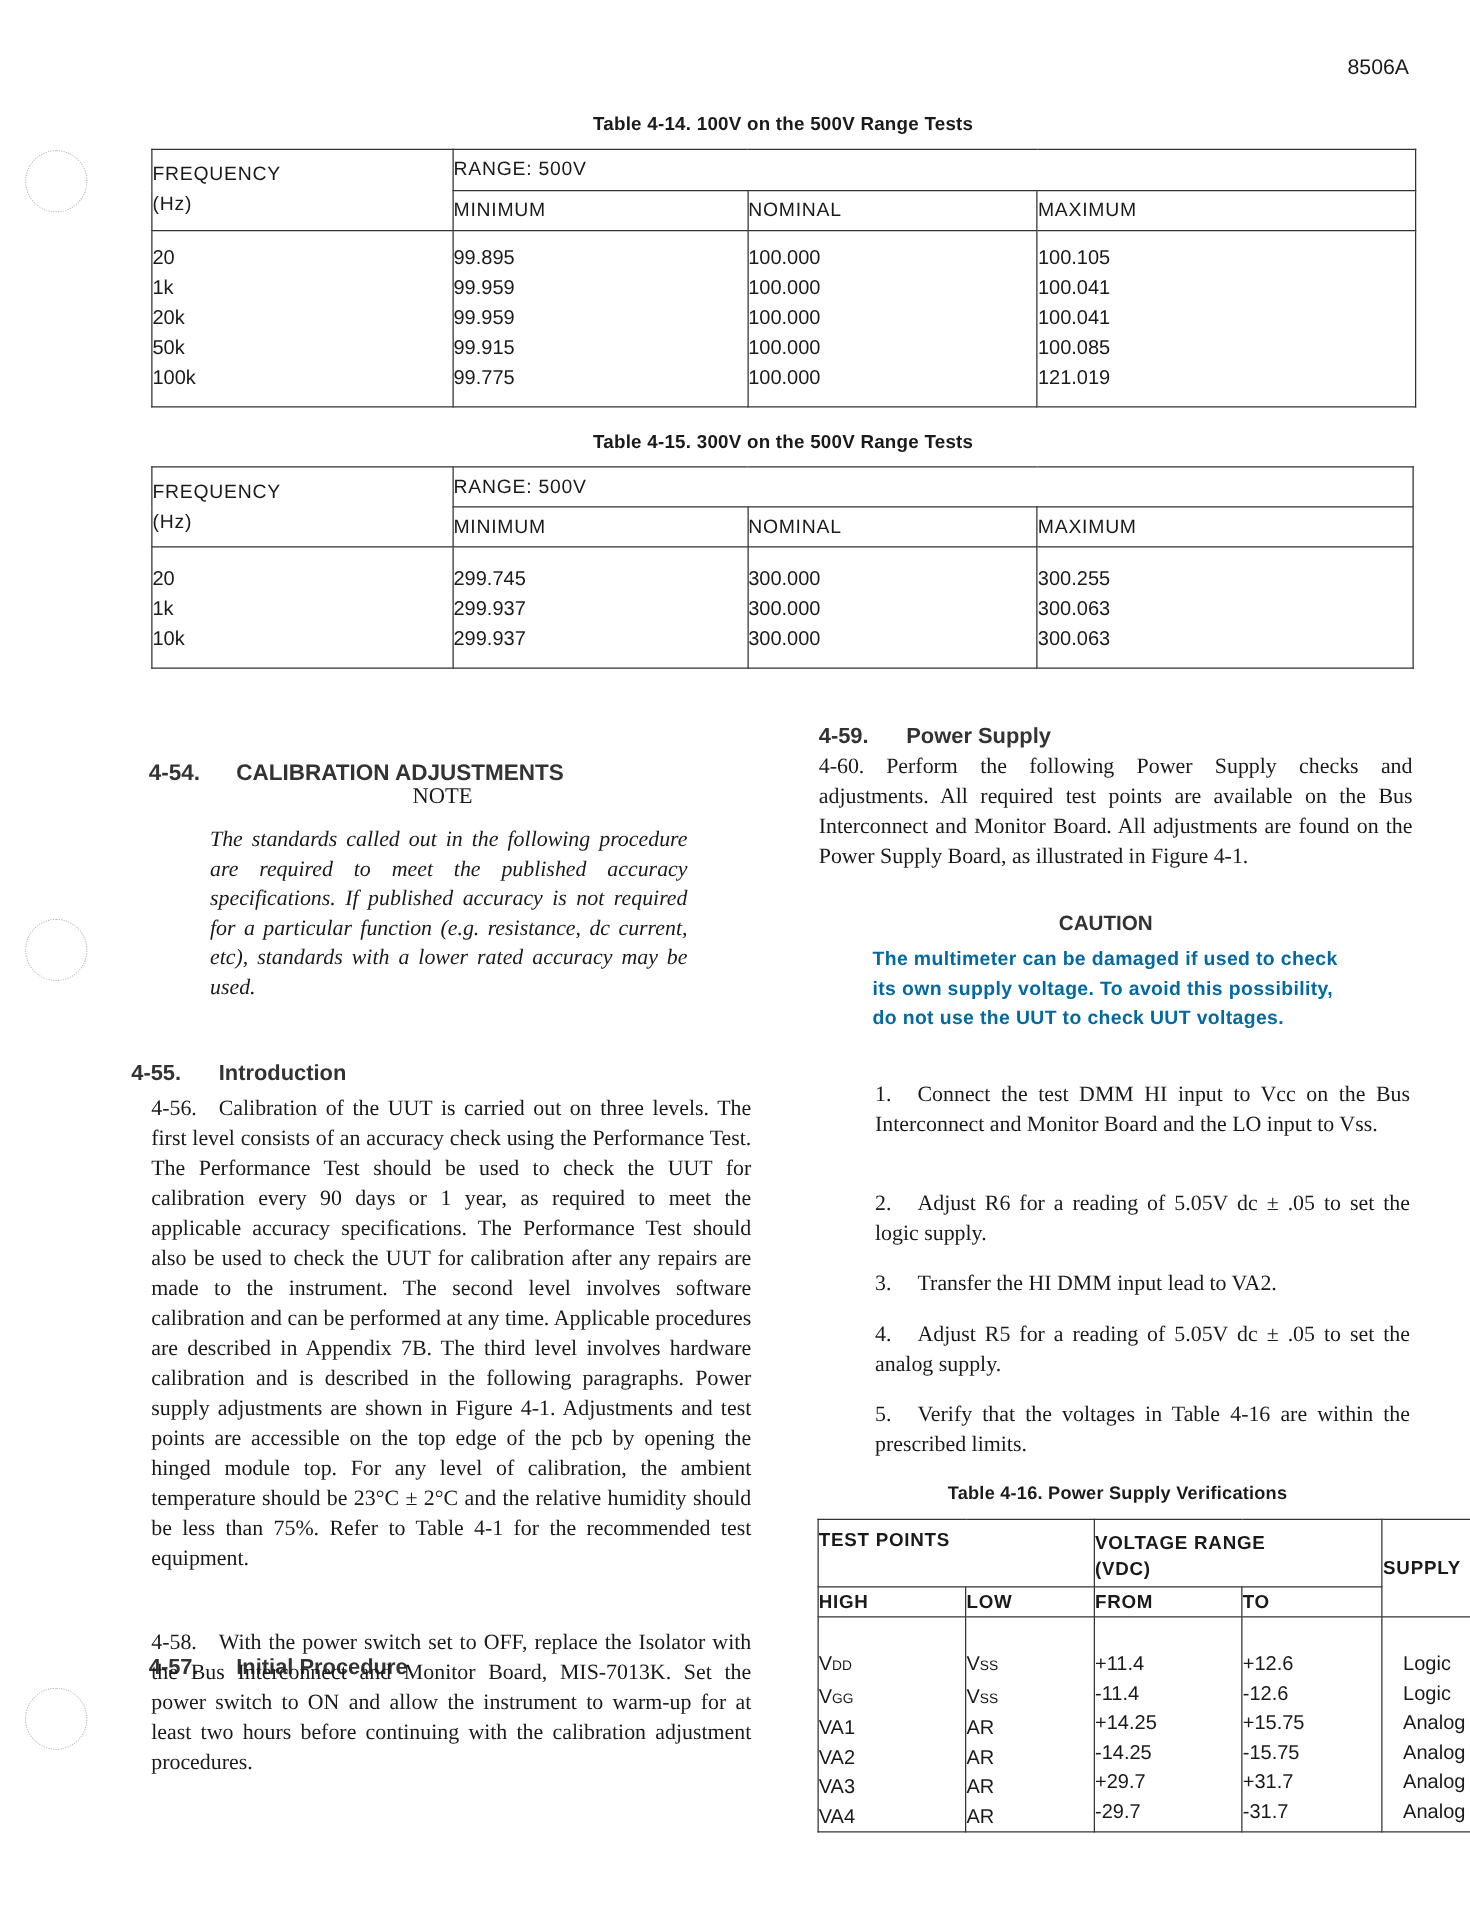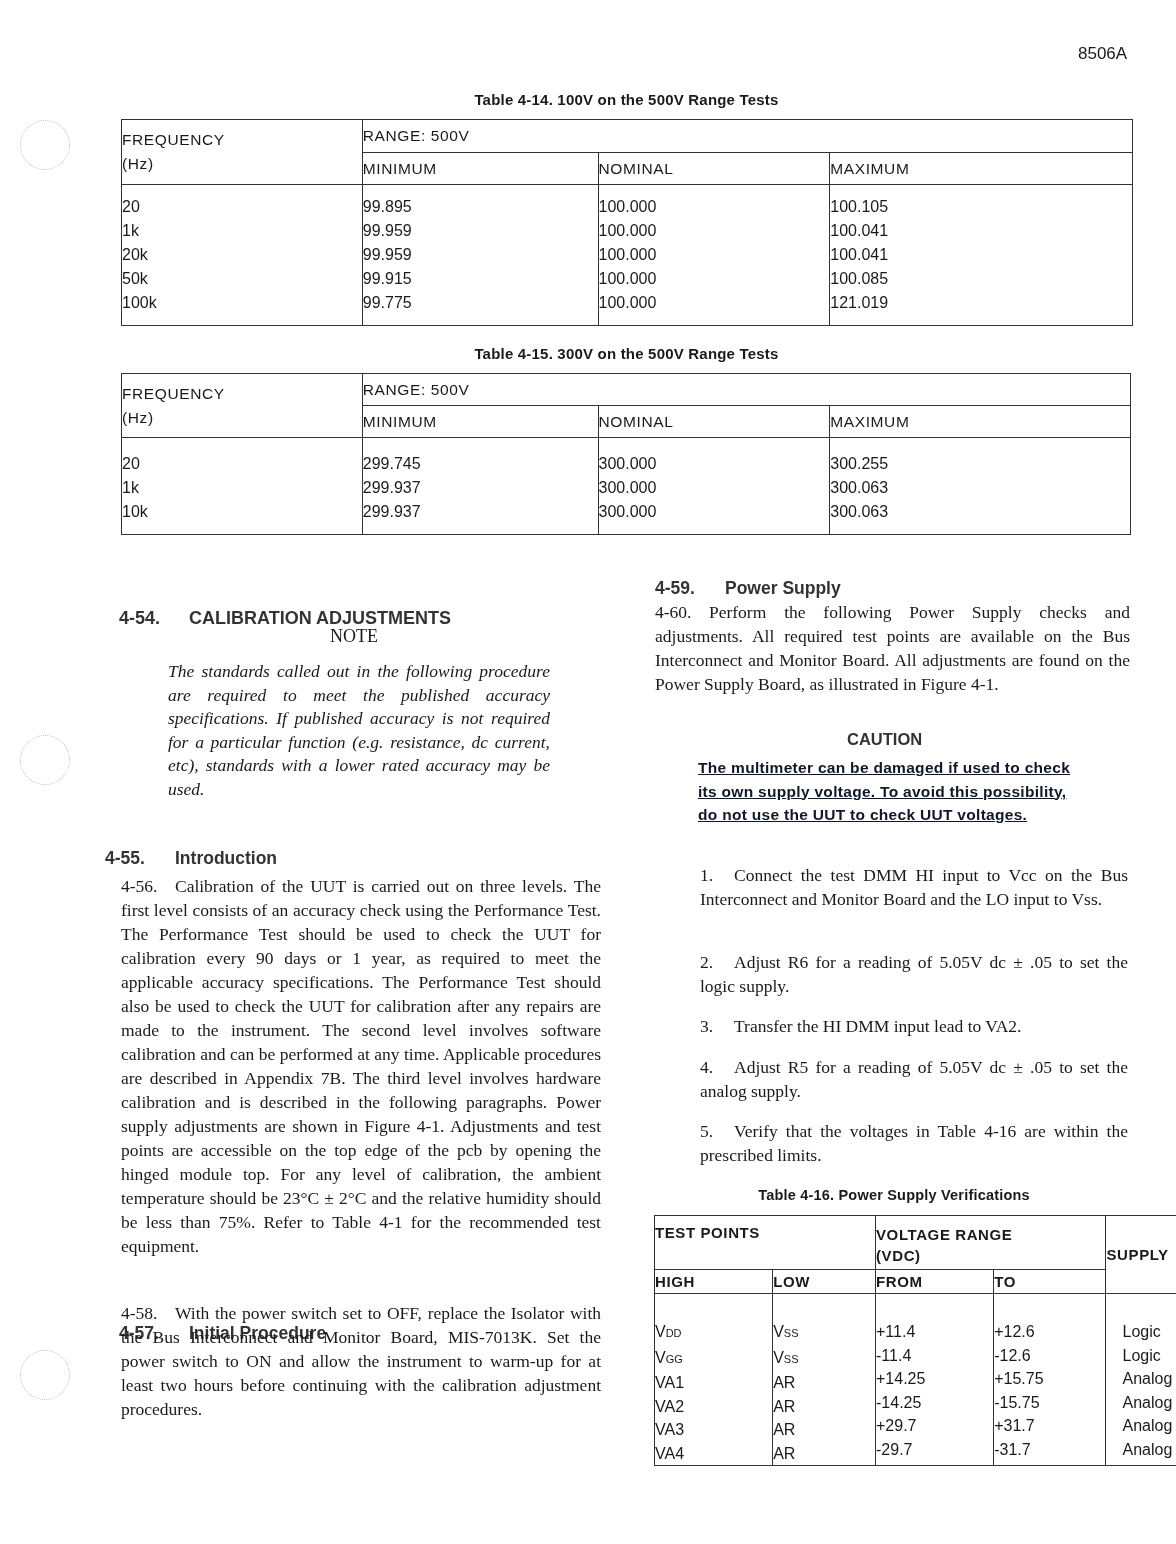--- a/index.html
+++ b/index.html
@@ -17,21 +17,21 @@
   table.t td, table.t th { border: 1.5px solid #333; text-align: left; font-weight: normal; padding: 0; }
   table.t th { font-size: 15.5px; letter-spacing: 0.6px; }
   .stack { line-height: 24px; padding: 10px 0 !important; vertical-align: top; }
 
   .h { position: absolute; font-family: "Liberation Sans", sans-serif; font-weight: bold; font-size: 17.5px; color: #333; }
   .h .num { display: inline-block; width: 70px; }
   .p { position: absolute; font-family: "Liberation Serif", serif; font-size: 17.5px; line-height: 24px; text-align: justify; }
   .note-title { position: absolute; font-family: "Liberation Serif", serif; font-size: 18px; }
   .note-body { position: absolute; font-family: "Liberation Serif", serif; font-style: italic; font-size: 17.5px; line-height: 23.5px; text-align: justify; }
   .caution-title { position: absolute; font-family: "Liberation Sans", sans-serif; font-weight: bold; font-size: 16.5px; color: #333; }
-  .caution-body { position: absolute; font-family: "Liberation Sans", sans-serif; font-weight: bold; font-size: 15.5px; line-height: 23.5px; letter-spacing: 0.3px; color: #0f172a; text-decoration: underline; }
+  .caution-body { position: absolute; font-family: "Liberation Sans", sans-serif; font-weight: bold; font-size: 15.5px; line-height: 23.5px; letter-spacing: 0.3px; color: #0369a1; }
   .step { position: absolute; font-family: "Liberation Serif", serif; font-size: 17.5px; line-height: 23.5px; text-align: justify; }
   .step .n { display: inline-block; width: 34px; }
   sub.sm { font-size: 11px; vertical-align: baseline; }
 </style>
 </head>
 <body>
 
 <div class="page-id sans">8506A</div>
 <div class="page-num sans">4-17</div>
 

